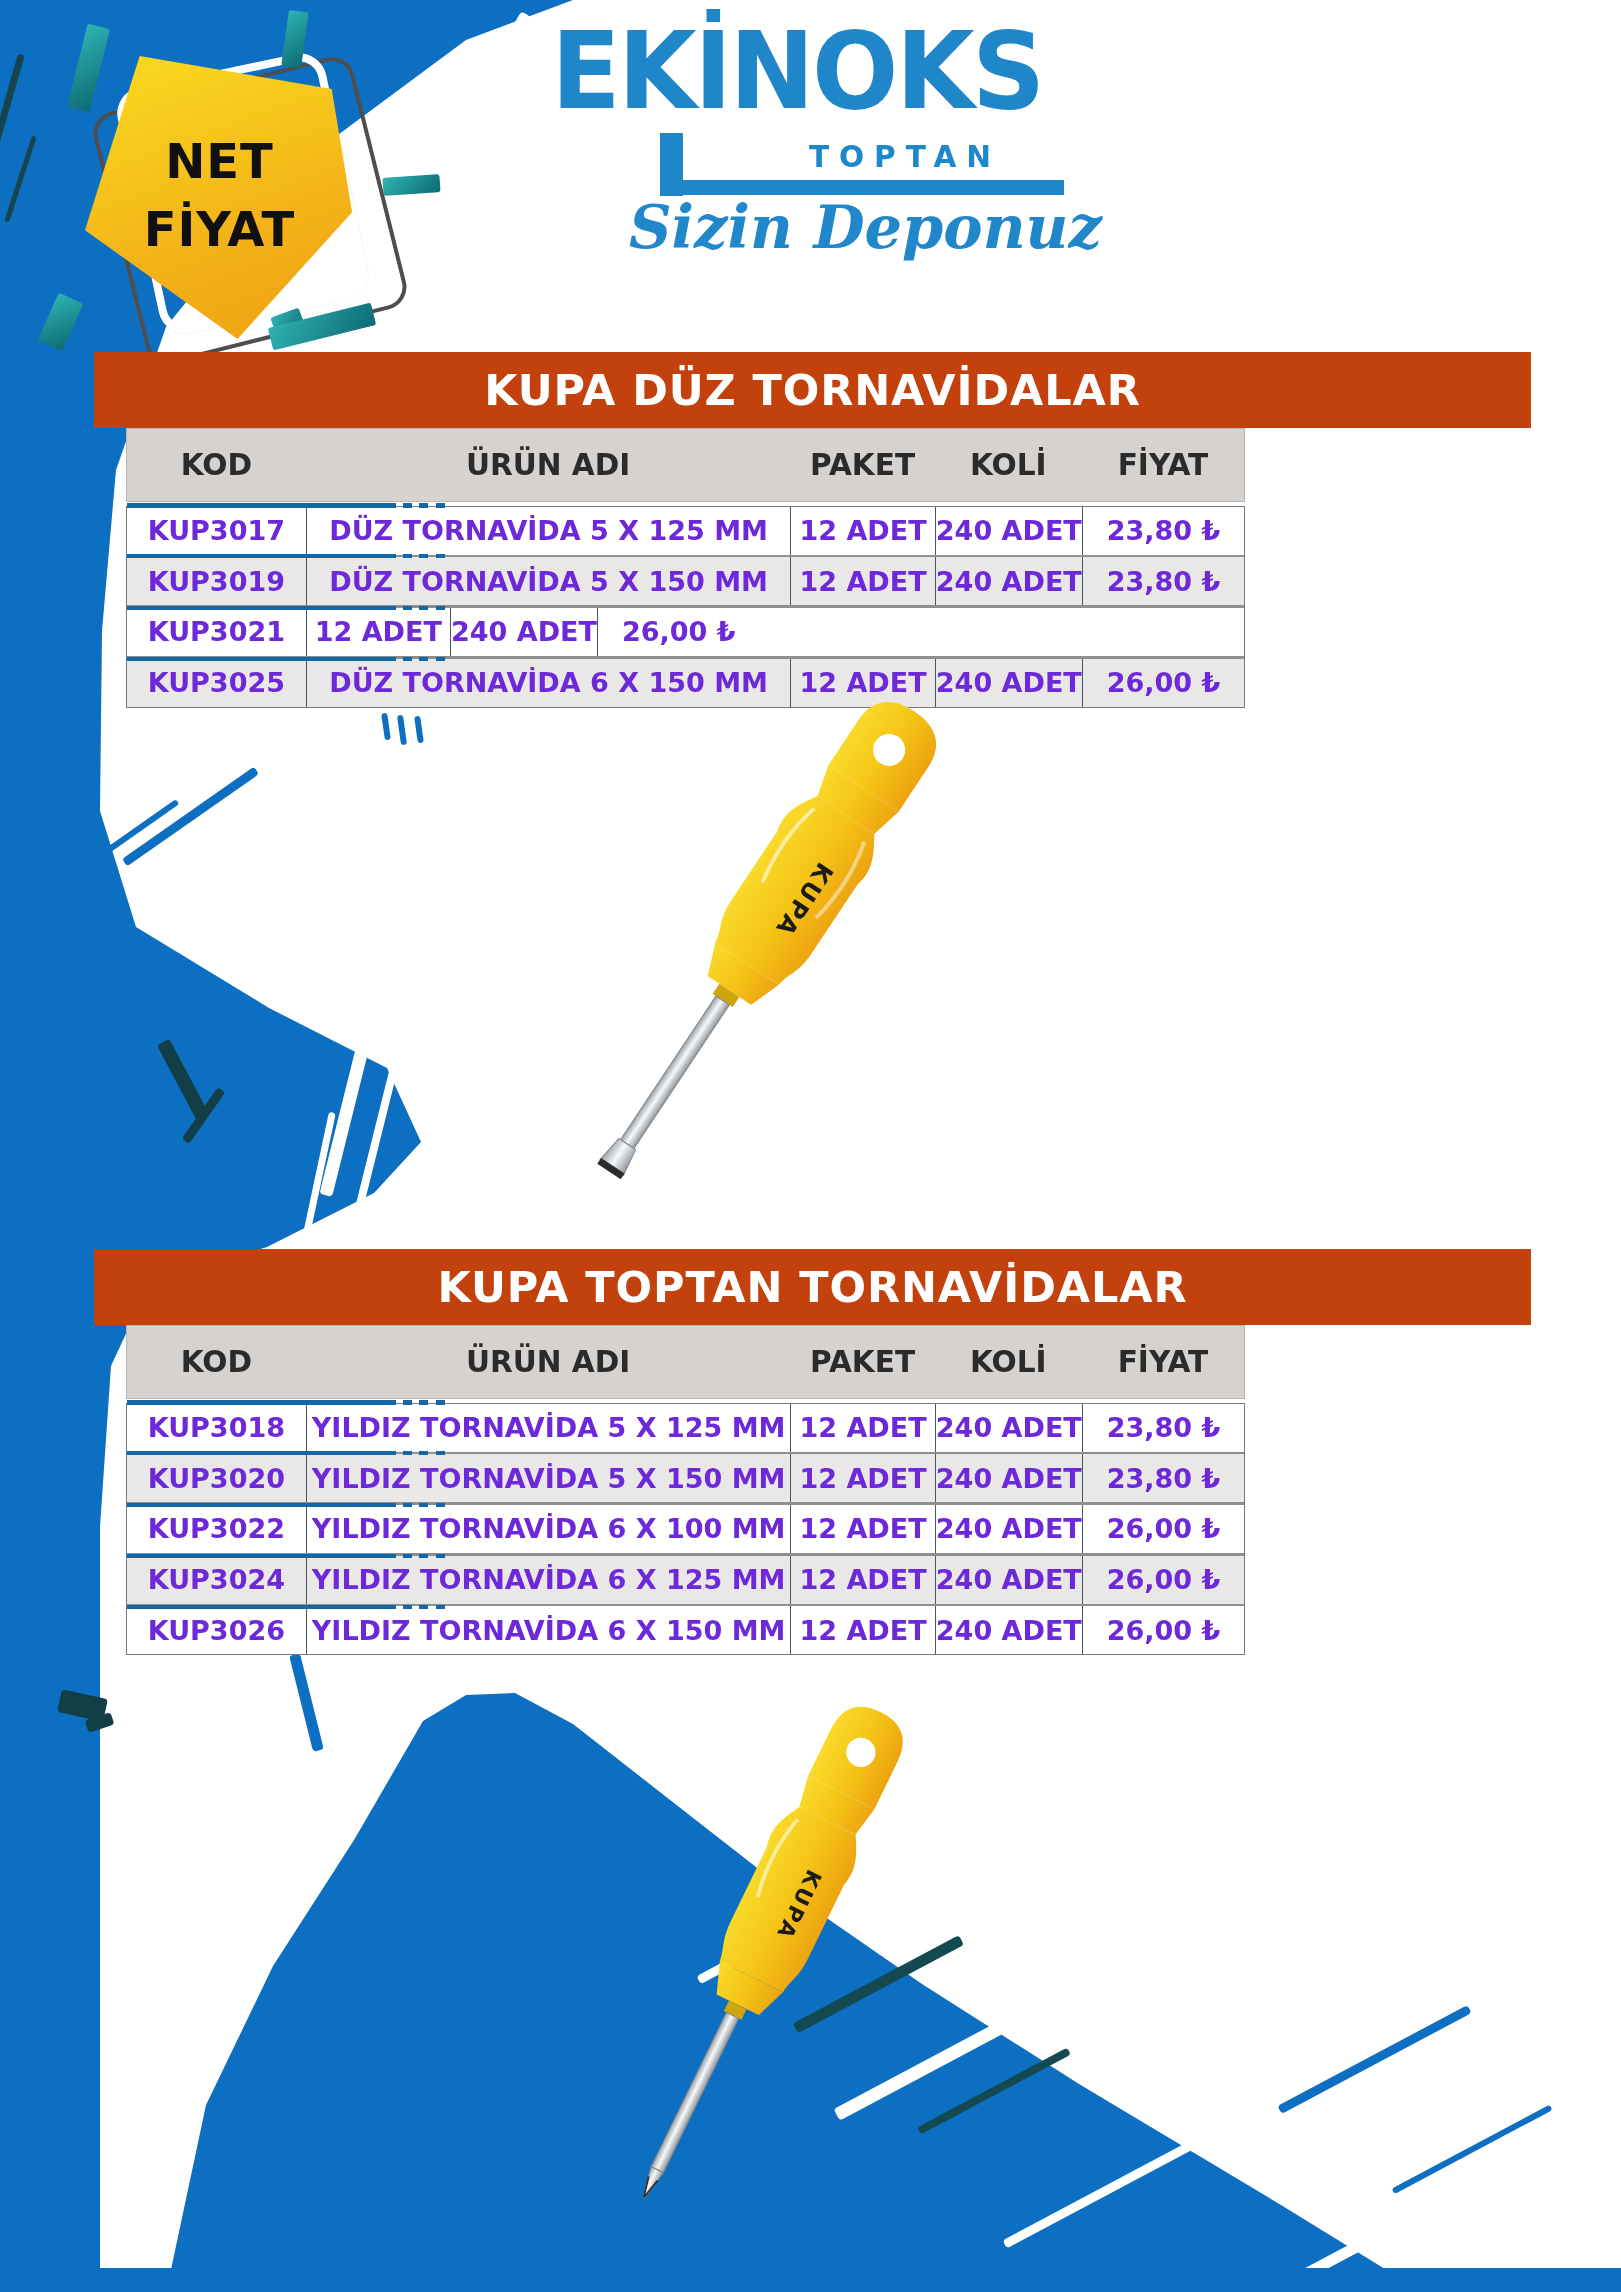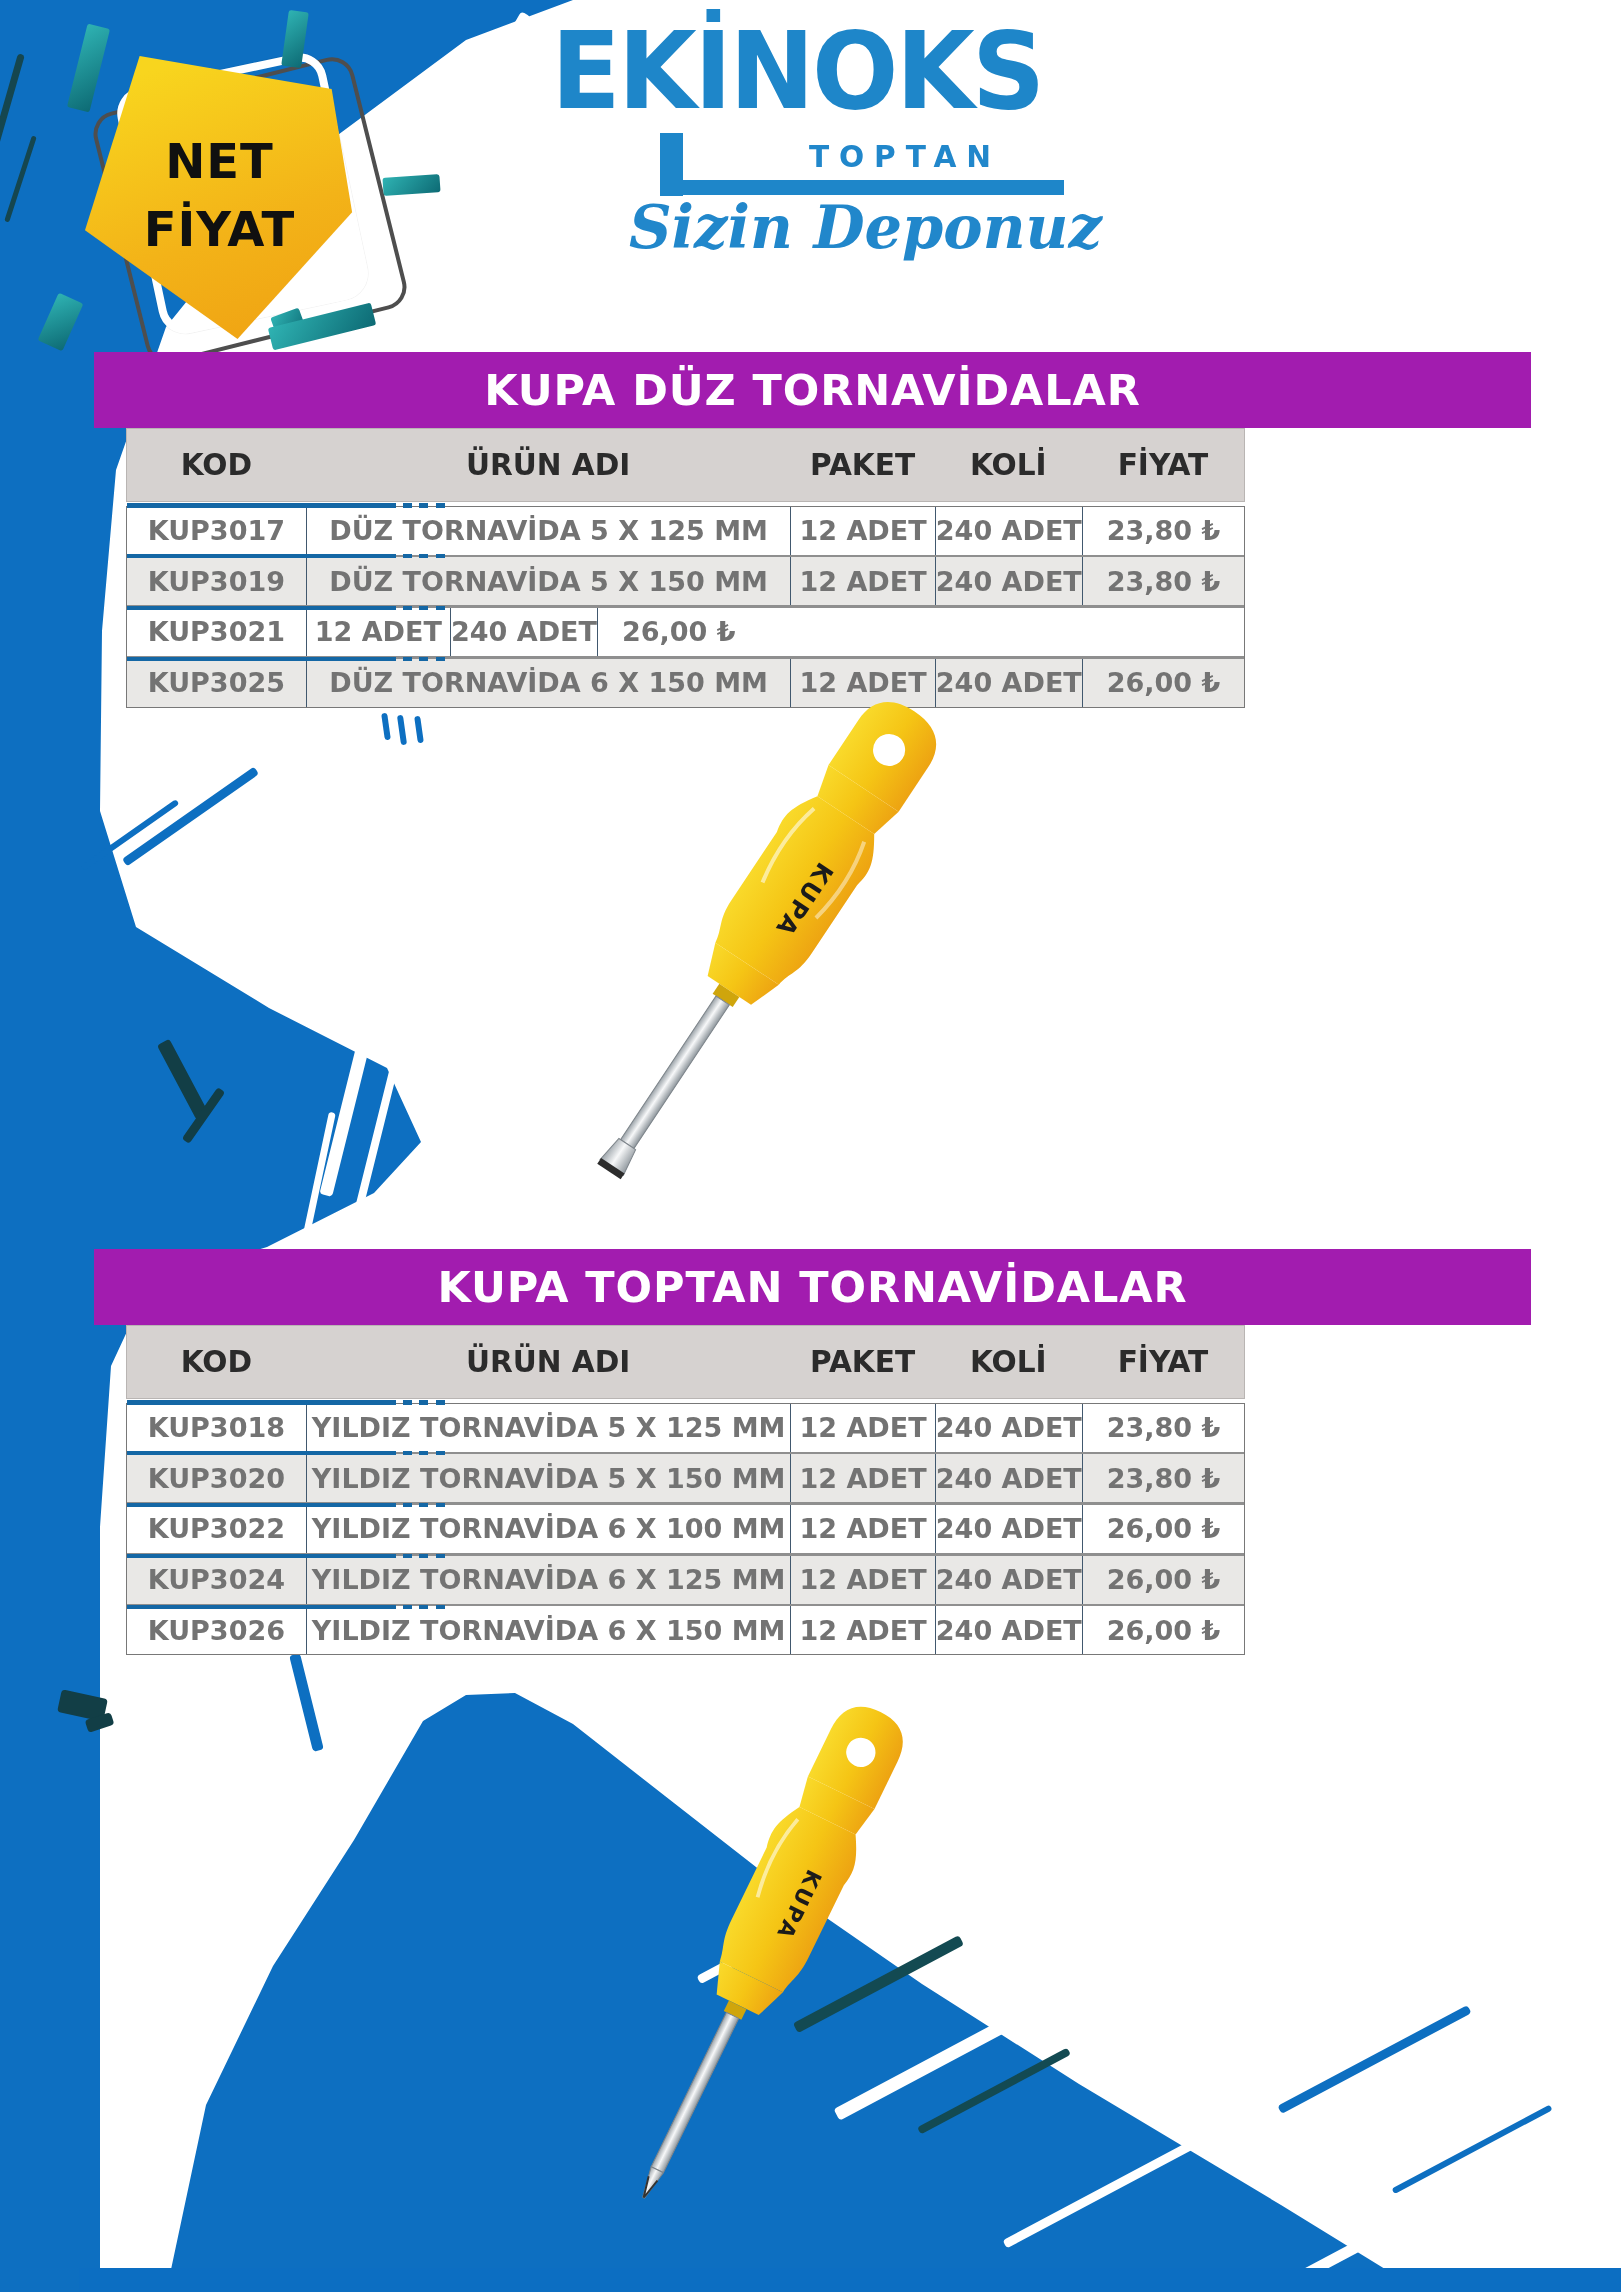--- a/index.html
+++ b/index.html
@@ -46,34 +46,34 @@
   .lbar{position:absolute;background:#1e86c9;z-index:5;}
   #l-vert{left:660px;top:133px;width:23px;height:63px;}
   #l-horiz{left:660px;top:180px;width:404px;height:15px;}
   #brand-sub{left:788px;top:140px;width:224px;text-align:center;z-index:5;
     font-size:29.6px;font-weight:600;color:#2187cb;letter-spacing:9.9px;text-indent:9.9px;}
   #slogan{left:627px;top:193px;width:475px;text-align:right;z-index:5;
     font-family:"DejaVu Serif",serif;font-style:italic;font-weight:700;
     font-size:59px;color:#2187cb;}
   
   .table-section{position:absolute;left:94px;width:1437px;z-index:5;}
-  .title-bar{width:1437px;height:76px;background:#a21caf;display:flex;
+  .title-bar{width:1437px;height:76px;background:#c2410c;display:flex;
     align-items:center;justify-content:center;}
   .title-bar span{color:#ffffff;font-size:43px;font-weight:800;letter-spacing:0.9px;}
   .grid{width:1289px;padding-left:32px;}
   .thead{display:flex;width:1119px;height:74px;background:#d6d2d0;
     border:0.9px solid #b9b5b3;box-sizing:border-box;}
   .th{display:flex;align-items:center;justify-content:center;
     font-size:29.6px;font-weight:800;color:#2b2b2b;box-sizing:border-box;}
   .tbody{position:relative;display:flex;flex-direction:column;gap:2.7px;width:1119px;
     margin-top:3.6px;background:#8f8f8f;border:0.9px solid #787878;box-sizing:border-box;}
   .trow{display:flex;height:48px;background:#ffffff;}
   .trow.alt{background:#e9e8e6;}
   .td{display:flex;align-items:center;justify-content:center;font-size:27px;
-    font-weight:700;color:#737373;box-sizing:border-box;border-left:1.8px solid #41586e;}
+    font-weight:700;color:#6d28d9;box-sizing:border-box;border-left:1.8px solid #41586e;}
   .td:first-child{border-left:none;}
   .col0{width:16%;}.col1{width:43.4%;}.col2{width:12.9%;}.col3{width:13.2%;}.col4{width:14.5%;}
   .row-deco{position:absolute;left:0;height:4.5px;display:flex;align-items:center;z-index:7;}
   .row-deco b{display:block;width:269px;height:4.5px;background:#1467a5;}
   .row-deco i{display:block;width:9px;height:4.5px;background:#1467a5;margin-left:7.2px;}
   
   .screwdriver{position:absolute;width:179px;height:502px;z-index:6;}
   #sd1{left:672px;top:691px;transform:rotate(33.6deg) scale(1.12);}
   #sd2{left:673px;top:1703px;transform:rotate(26deg) scale(1.09);}
 </style>

